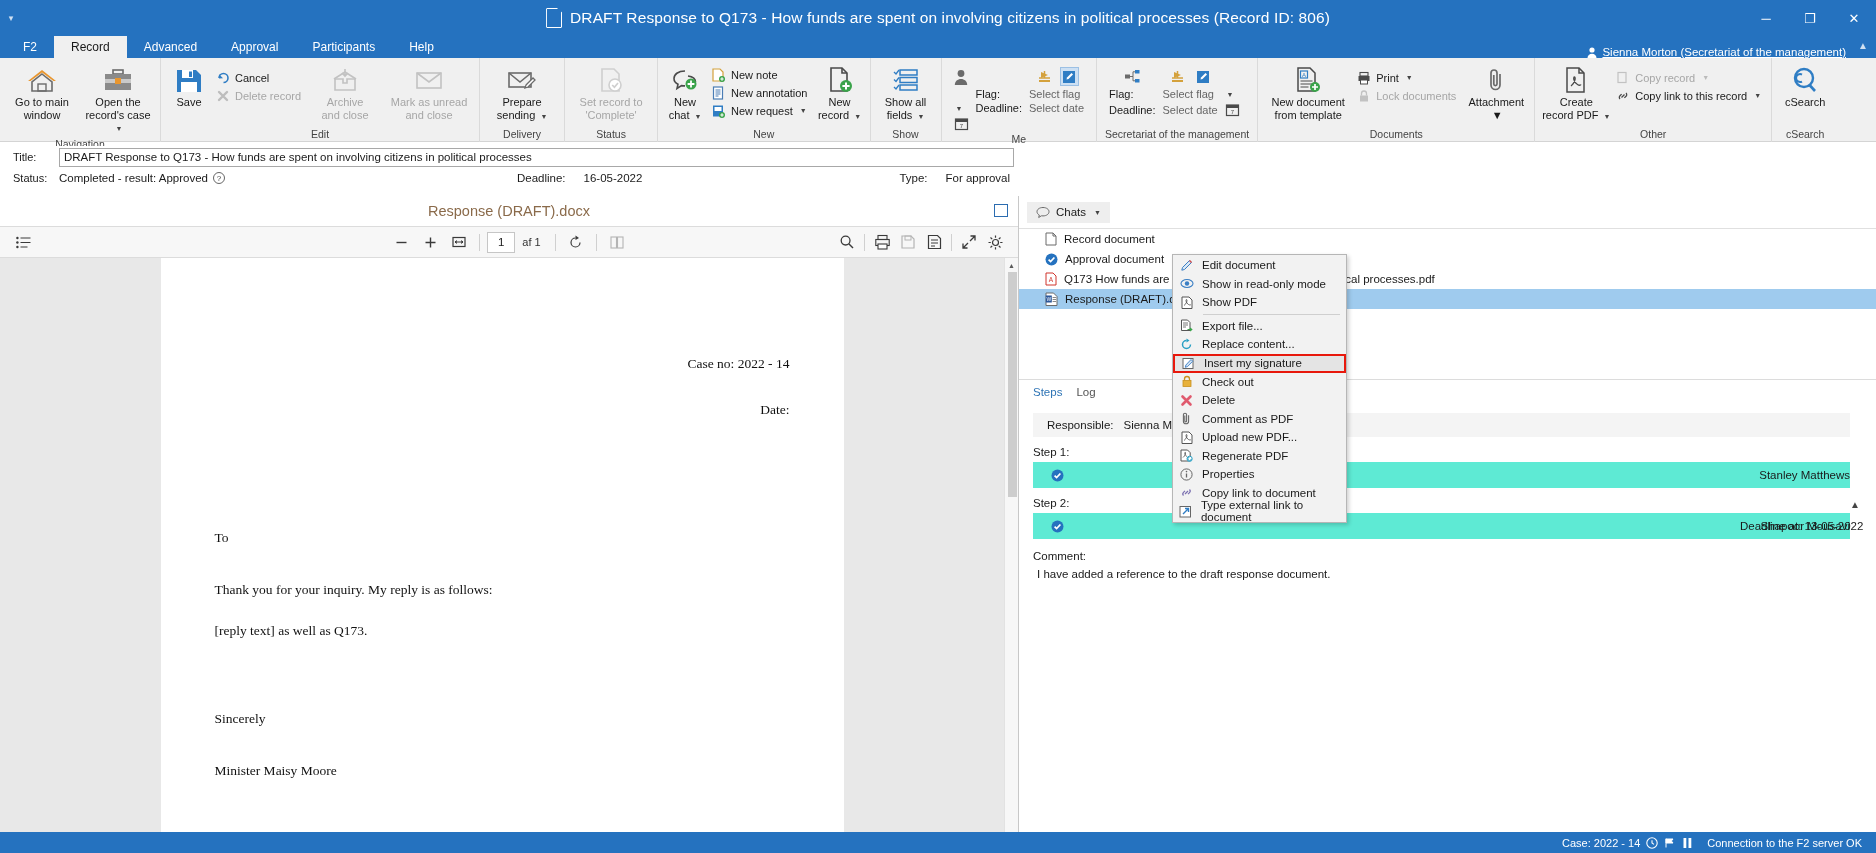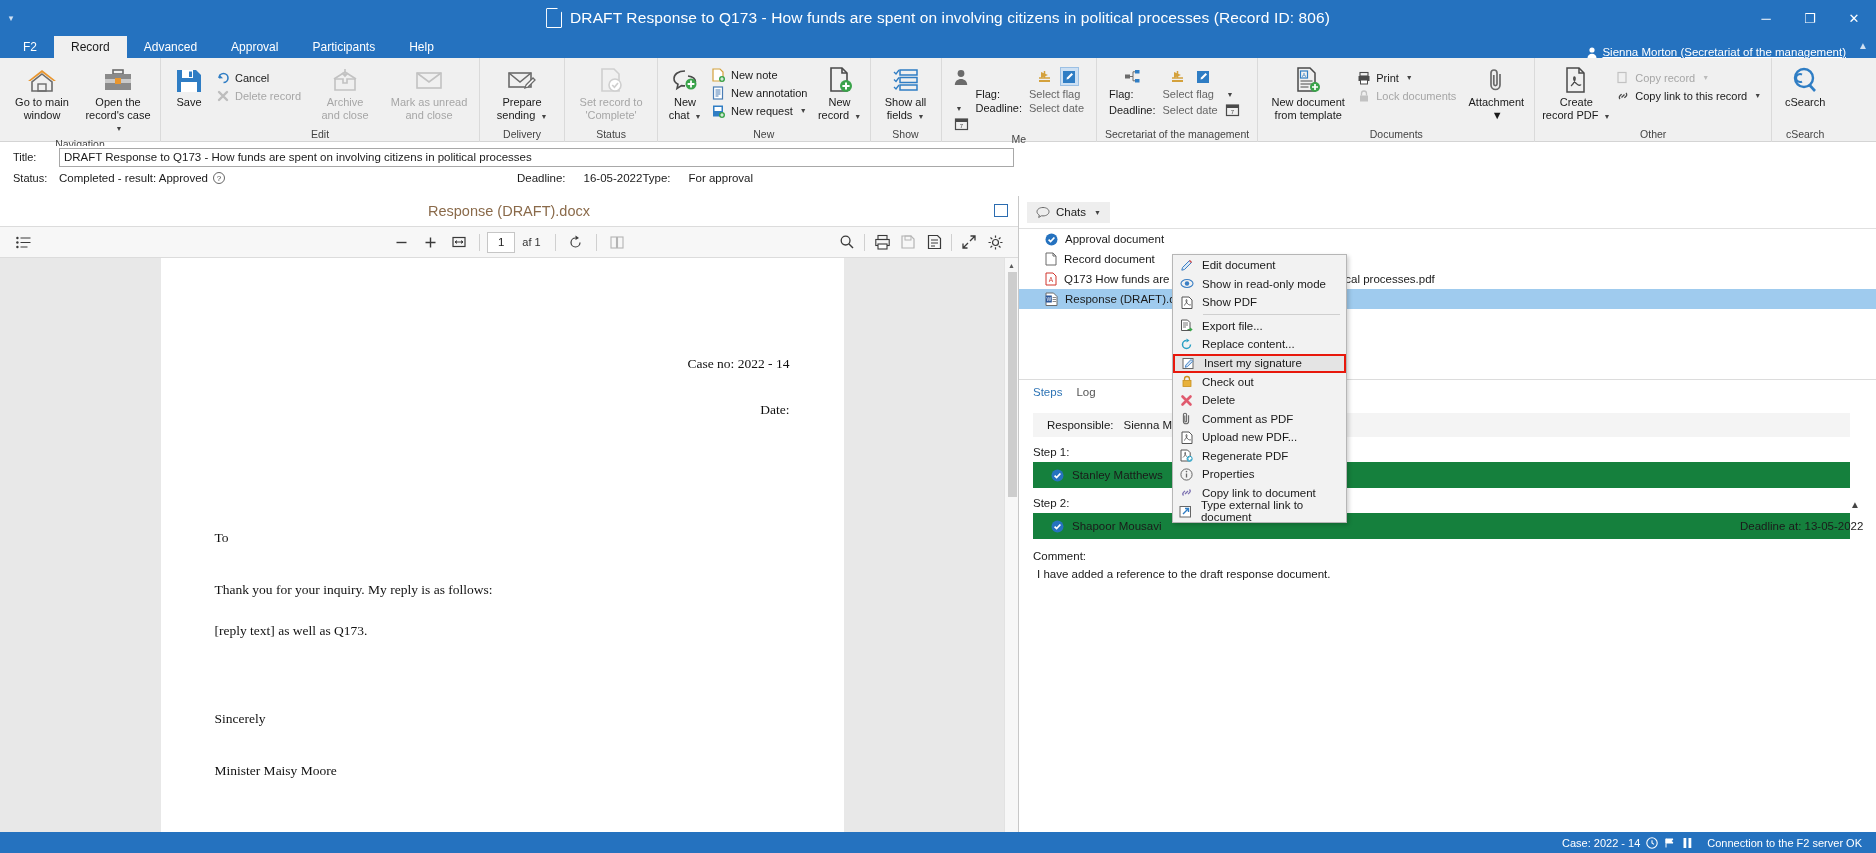--- a/index.html
+++ b/index.html
@@ -203,22 +203,22 @@
   }
   .stab{ color:#2e74b5; cursor:default; }
   .stab.inactive{ color:#555; }
   .stepsbody{ padding:9px 12px 0 0; font-size:11.5px; position:relative; }
   .resprow{
     background:#f4f4f4; height:24px; display:flex; align-items:center;
     margin:0 14px; padding-left:14px; gap:10px;
   }
   .steplabel{ padding:9px 0 4px 14px; font-size:11.5px; }
   .namerow{
-    background:#15803d; height:26px; display:flex; align-items:center;
-    margin:0 14px; padding-left:18px; gap:8px; position:relative;
+    background:#5eead4; height:26px; display:flex; align-items:center;
+    margin:0 14px; padding-left:18px; gap:20px; position:relative;justify-content:space-between;
   }
   .namerow .dl{
     position:absolute; right:12px; font-size:11.5px; color:#1a1a1a;
   }
   .cmtlabel{ padding:11px 0 4px 14px; }
   .cmttext{ padding:2px 0 0 18px; }
   .collapse-chev{
     position:absolute; right:16px; top:95px; font-size:10px; color:#444;
   }
   
@@ -665,21 +665,21 @@
   <div class="row-title">
     <span class="flbl">Title:</span>
     <input class="titlebox" value="DRAFT Response to Q173 - How funds are spent on involving citizens in political processes" style="">
   </div>
   <div class="row-meta">
     <span class="flbl">Status:</span>
     <span class="meta-val">Completed - result: Approved</span>
     <span class="qmark">?</span>
     <span style="margin-left:292px">Deadline:</span>
     <span class="meta-val" style="margin-left:18px">16-05-2022</span>
-    <span style="">Type:</span>
+    <span style="margin-left:257px">Type:</span>
     <span class="meta-val" style="margin-left:18px">For approval</span>
   </div>
 </div>
 
 <div class="main">
 
   <div class="leftpane">
     <div class="doc-head">
       <span class="name">Response (DRAFT).docx</span>
       <span class="popout"></span>
@@ -796,32 +796,32 @@
         <svg width="14" height="13" viewBox="0 0 14 13">
             <path d="M7 1.5 C3.4 1.5 1 3.4 1 5.7 C1 7.1 1.9 8.3 3.3 9 L2.7 11.5 L5.4 9.8 C5.9 9.9 6.4 9.9 7 9.9 C10.6 9.9 13 8 13 5.7 C13 3.4 10.6 1.5 7 1.5 Z" fill="none" stroke="#6b6b6b" stroke-width="1"></path>
           </svg>
         <span>Chats</span>
         <span class="caret">▼</span>
       </div>
     </div>
 
     <div class="doclist">
       <div class="docrow">
+        <svg width="12" height="14" viewBox="0 0 12 14">
+            <path d="M1 1 h7 l3 3 v9 H1 Z" fill="#fff" stroke="#6b6b6b" stroke-width="1"></path>
+            <path d="M8 1 v3 h3" fill="none" stroke="#6b6b6b" stroke-width="1"></path>
+          </svg>
+        <span>Record document</span>
+      </div>
+      <div class="docrow">
         <svg width="13" height="13" viewBox="0 0 13 13">
             <circle cx="6.5" cy="6.5" r="6" fill="#2572bf"></circle>
             <path d="M3.6 6.6 L5.6 8.6 L9.4 4.5" fill="none" stroke="#fff" stroke-width="1.7"></path>
           </svg>
         <span>Approval document</span>
-      </div>
-      <div class="docrow">
-        <svg width="12" height="14" viewBox="0 0 12 14">
-            <path d="M1 1 h7 l3 3 v9 H1 Z" fill="#fff" stroke="#6b6b6b" stroke-width="1"></path>
-            <path d="M8 1 v3 h3" fill="none" stroke="#6b6b6b" stroke-width="1"></path>
-          </svg>
-        <span>Record document</span>
       </div>
       <div class="docrow">
         <svg width="12" height="14" viewBox="0 0 12 14">
             <path d="M1 1 h7 l3 3 v9 H1 Z" fill="#fff" stroke="#d0342c" stroke-width="1"></path>
             <text x="6" y="10" font-size="6.5" text-anchor="middle" fill="#d0342c" font-family="sans-serif">A</text>
           </svg>
         <span>Q173 How funds are spent on involving citizens in political processes.pdf</span>
       </div>
       <div class="docrow sel">
         <svg width="13" height="14" viewBox="0 0 13 14">

